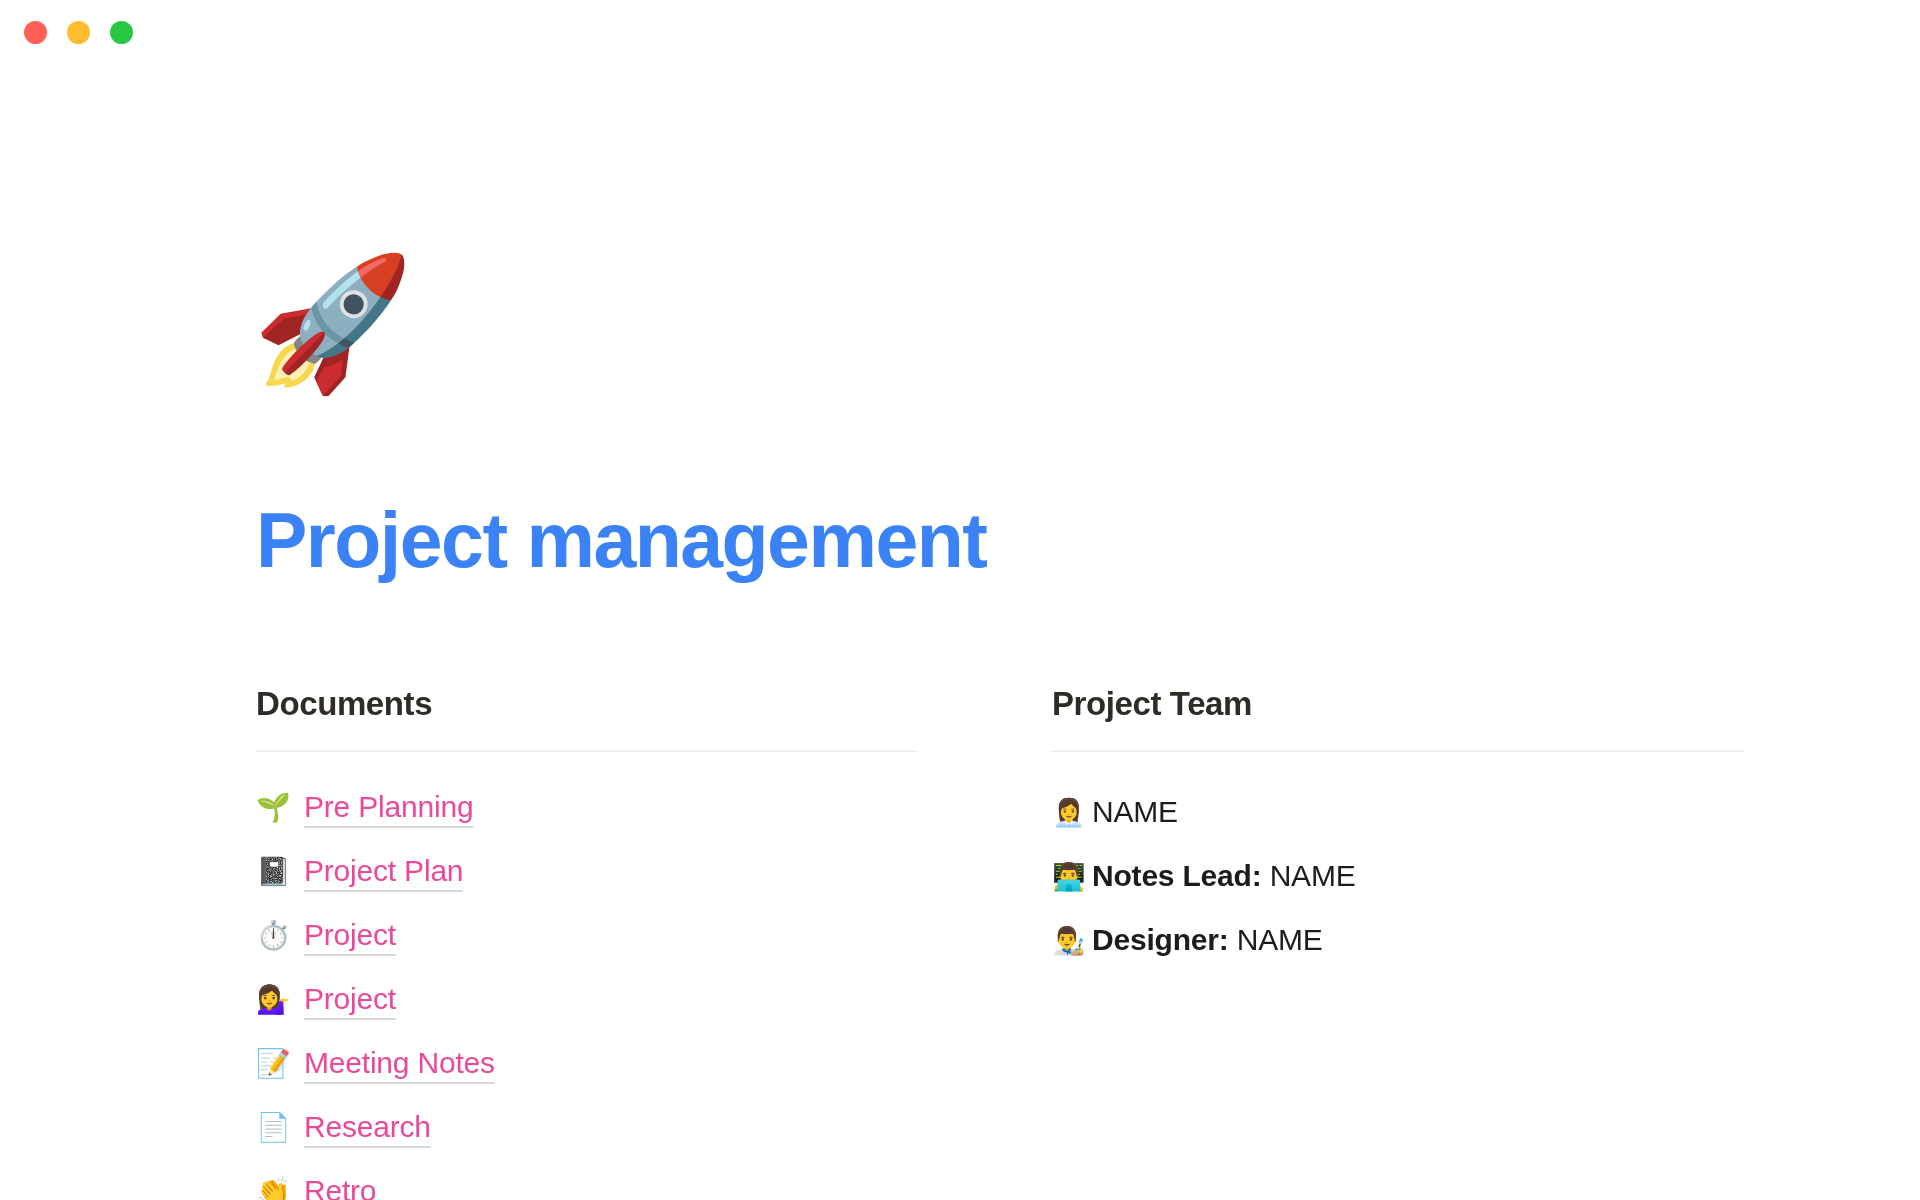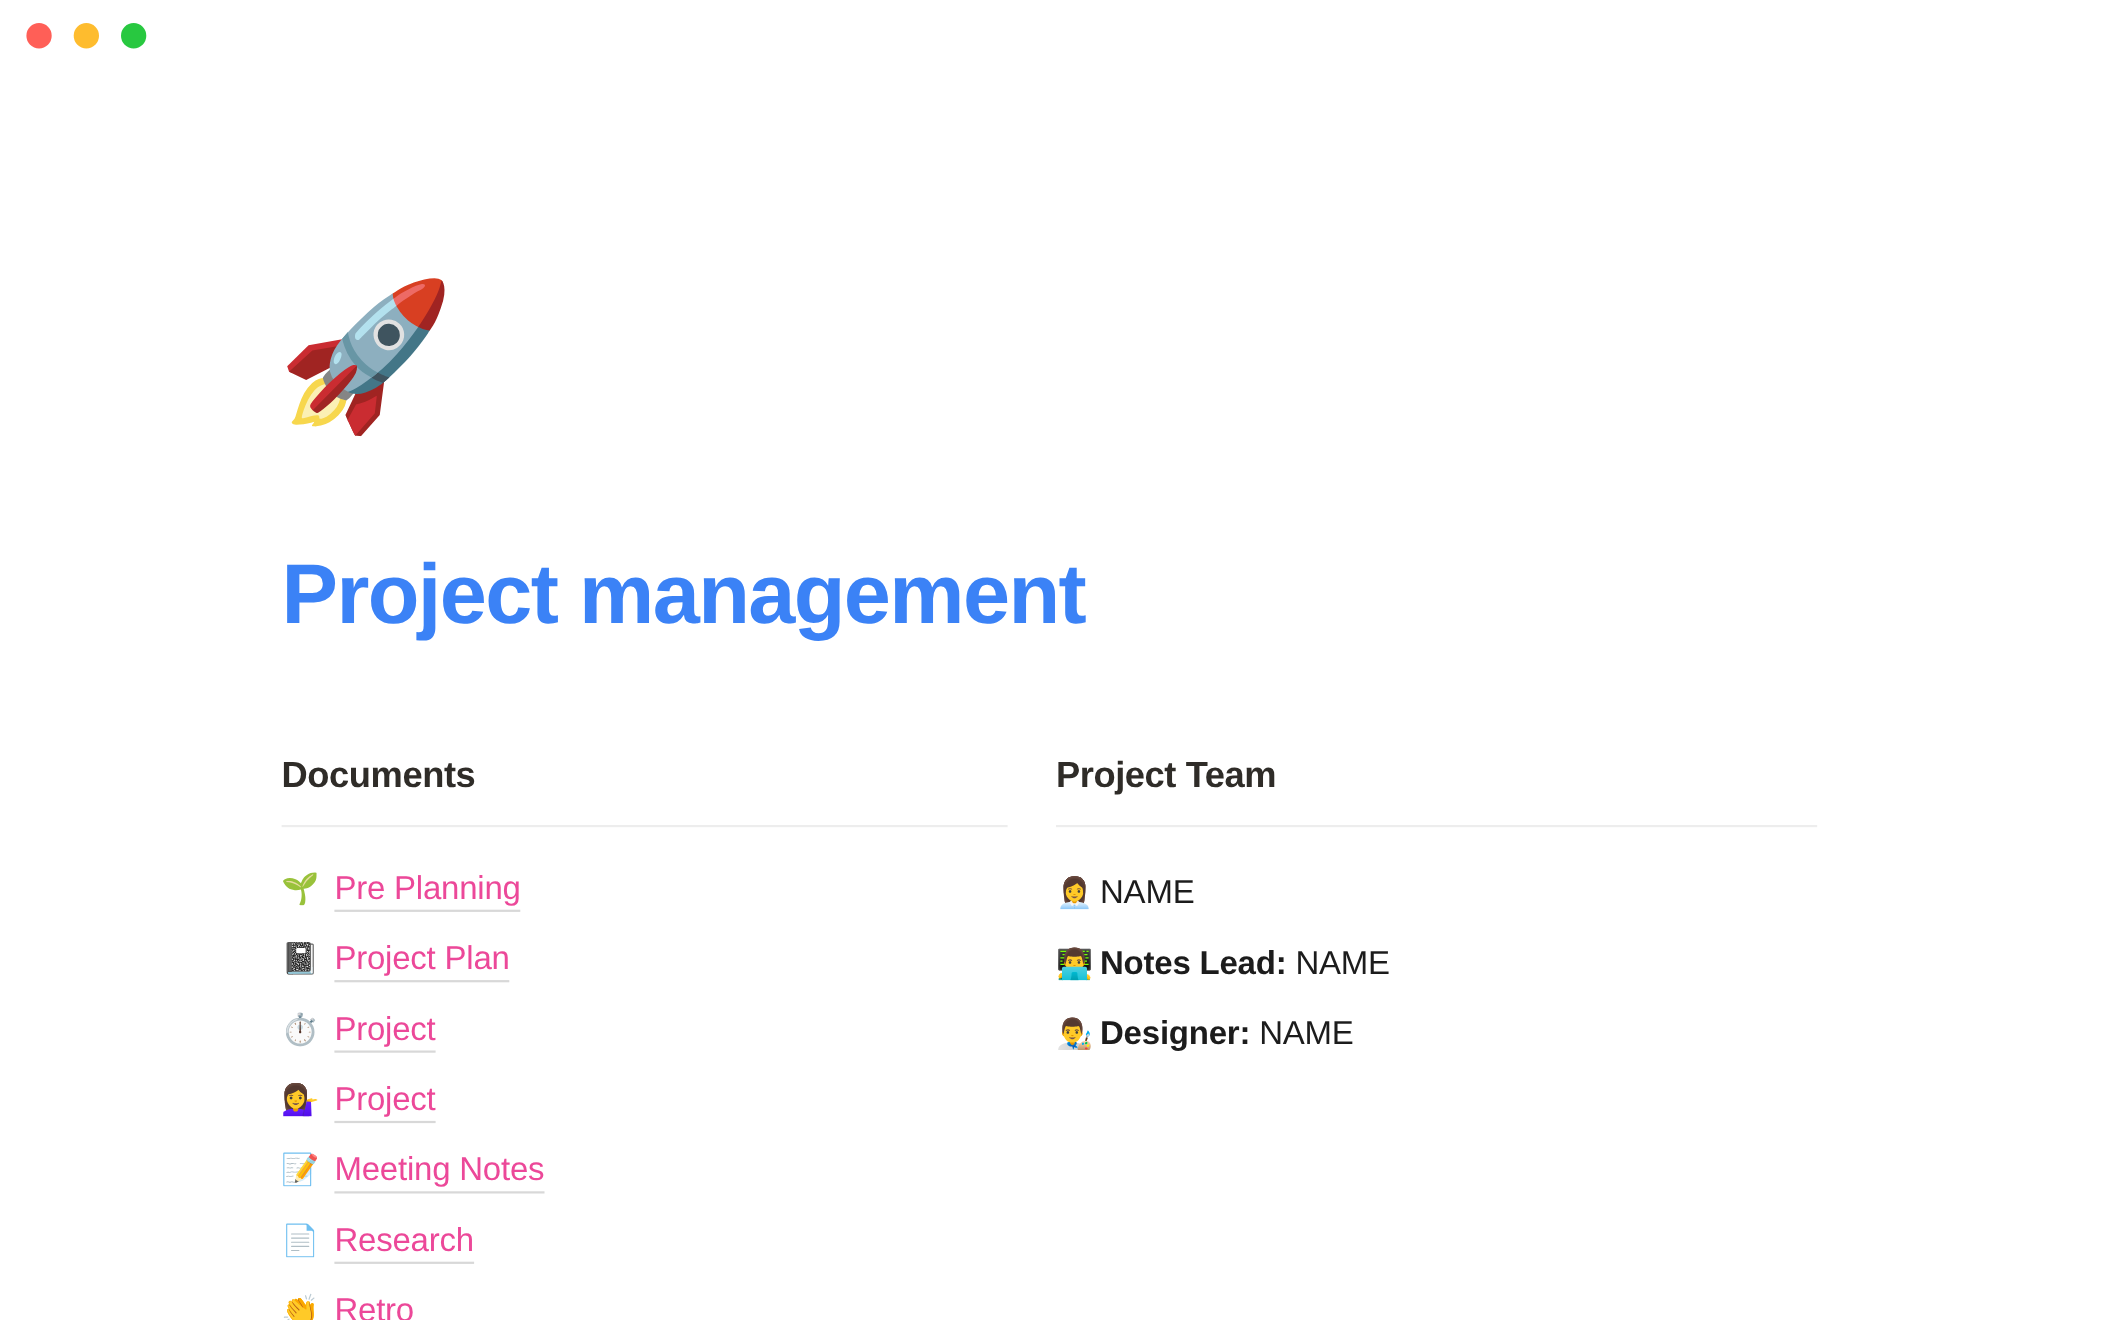--- a/index.html
+++ b/index.html
@@ -79,21 +79,21 @@
     left: 0;
     top: 684px;
     width: 1920px;
   }
 
   .col {
     position: absolute;
     top: 0;
   }
   .col-documents { left: 256px; width: 660px; }
-  .col-team      { left: 960px; width: 692px; }
+  .col-team      { left: 1052px; width: 692px; }
 
   .section-heading {
     font-size: 33px;
     font-weight: bold;
     color: #2f2c28;
     letter-spacing: -0.4px;
     line-height: 1.2;
     padding-bottom: 26px;
   }
 

